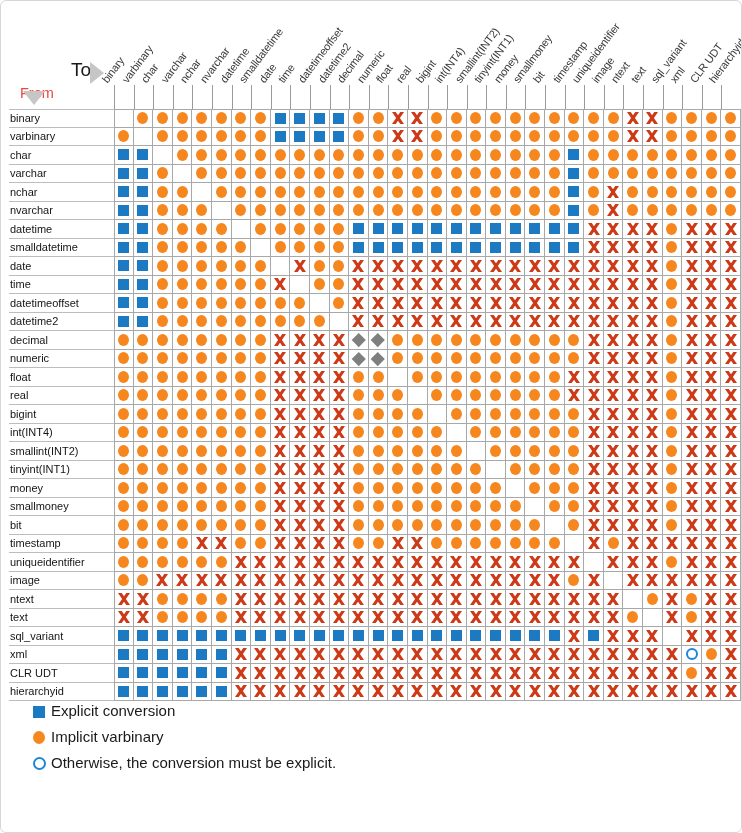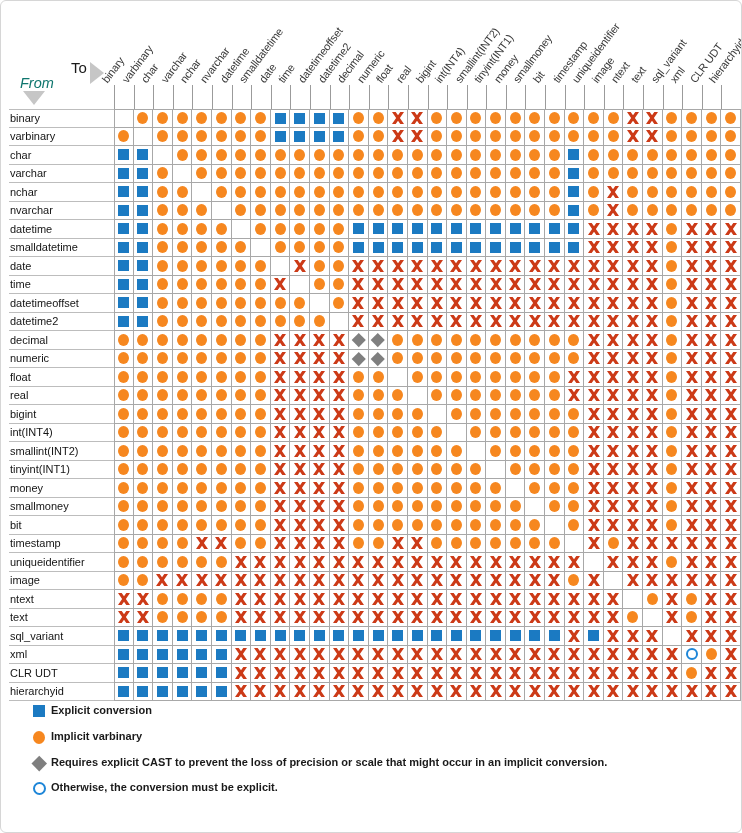--- a/index.html
+++ b/index.html
@@ -2,22 +2,22 @@
 <html style="--c-explicit: #1b7ac2; --c-implicit: #f6871f; --c-x: #cc3a17; --c-diamond: #7f7f7f; --c-open: #1e86d8; --c-grid: #a8a8a8; --c-labelline: #bdbdbd; --c-tick: #9b9b9b; --c-arrow: #c6c6c6;"><head>
 <meta charset="utf-8">
 <style>
   html,body{margin:0;padding:0;background:#fff;}
   body{font-family:"Liberation Sans",sans-serif;-webkit-font-smoothing:antialiased;}
   .frame{
     position:relative;width:740px;height:831px;background:#fff;
     border:1px solid #d6d6d6;border-radius:6px;overflow:hidden;
   }
   
-  .from-label{position:absolute;left:19px;top:74px;font-size:14.5px;color:#0f766e;font-style:italic;}
-  .to-label{position:absolute;left:70px;top:58px;font-size:15px;color:#1a1a1a;text-align:right;}
+  .from-label{position:absolute;left:19px;top:84px;font-size:14.5px;color:#ef4444;}
+  .to-label{position:absolute;left:70px;top:58px;font-size:19px;color:#1a1a1a;text-align:right;}
   .from-arrow{position:absolute;left:22px;top:90px;width:0;height:0;
     border-left:11px solid transparent;border-right:11px solid transparent;
     border-top:14px solid var(--c-arrow);}
   .to-arrow{position:absolute;left:89px;top:61px;width:0;height:0;
     border-top:11px solid transparent;border-bottom:11px solid transparent;
     border-left:14px solid var(--c-arrow);}
   
   #col-headers{position:absolute;left:113px;top:0;height:108px;display:flex;}
   .col-h{position:relative;width:19.6px;height:108px;flex:0 0 19.6px;}
   .col-h .tick{position:absolute;left:0;bottom:0;width:1px;height:24px;background:var(--c-tick);}
@@ -39,22 +39,22 @@
   
   .sym{display:inline-block;}
   .sq{width:11px;height:11px;background:var(--c-explicit);}
   .circ{width:11px;height:12px;border-radius:50%;background:var(--c-implicit);}
   .diam{width:9.5px;height:9.5px;background:var(--c-diamond);transform:rotate(45deg);}
   .ocirc{width:8px;height:8px;border:2px solid var(--c-open);border-radius:50%;background:#fff;}
   .xsvg{width:12px;height:12px;display:block;}
   .xsvg path{fill:var(--c-x);}
   
   #legend{position:absolute;left:32px;top:703px;width:675px;}
-  .lrow{display:flex;align-items:center;margin-bottom:12px;font-size:11px;
-    line-height:13.5px;color:#1a1a1a;font-weight:bold;}
+  .lrow{display:flex;align-items:flex-end;margin-bottom:12px;font-size:15px;
+    line-height:13.5px;color:#1a1a1a;}
   .lsym{flex:0 0 18px;display:flex;padding-top:1px;}
   .lsym .sq{width:12px;height:12px;}
   .lsym .circ{width:12px;height:13px;}
   .lsym .diam{width:10.5px;height:10.5px;margin-left:1px;margin-top:1px;}
   .lsym .ocirc{width:9px;height:9px;}
   .lsym .xsvg{width:13px;height:13px;}
 </style>
 </head>
 <body>
 
@@ -4953,26 +4953,20 @@
       <span class="ltext">Explicit conversion</span>
     </div>
     <div class="lrow">
       <span class="lsym">
           <span class="sym circ"></span>
         </span>
       <span class="ltext">Implicit varbinary</span>
     </div>
     <div class="lrow">
       <span class="lsym">
-          <span class="sym diam"></span>
-        </span>
-      <span class="ltext">Requires explicit CAST to prevent the loss of precision or scale that might occur in an implicit conversion.</span>
-    </div>
-    <div class="lrow">
-      <span class="lsym">
           <span class="sym ocirc"></span>
         </span>
       <span class="ltext">
         <div>Otherwise, the conversion must be explicit.</div>
       </span>
     </div>
   </div>
 </div>
 
 </body></html>

